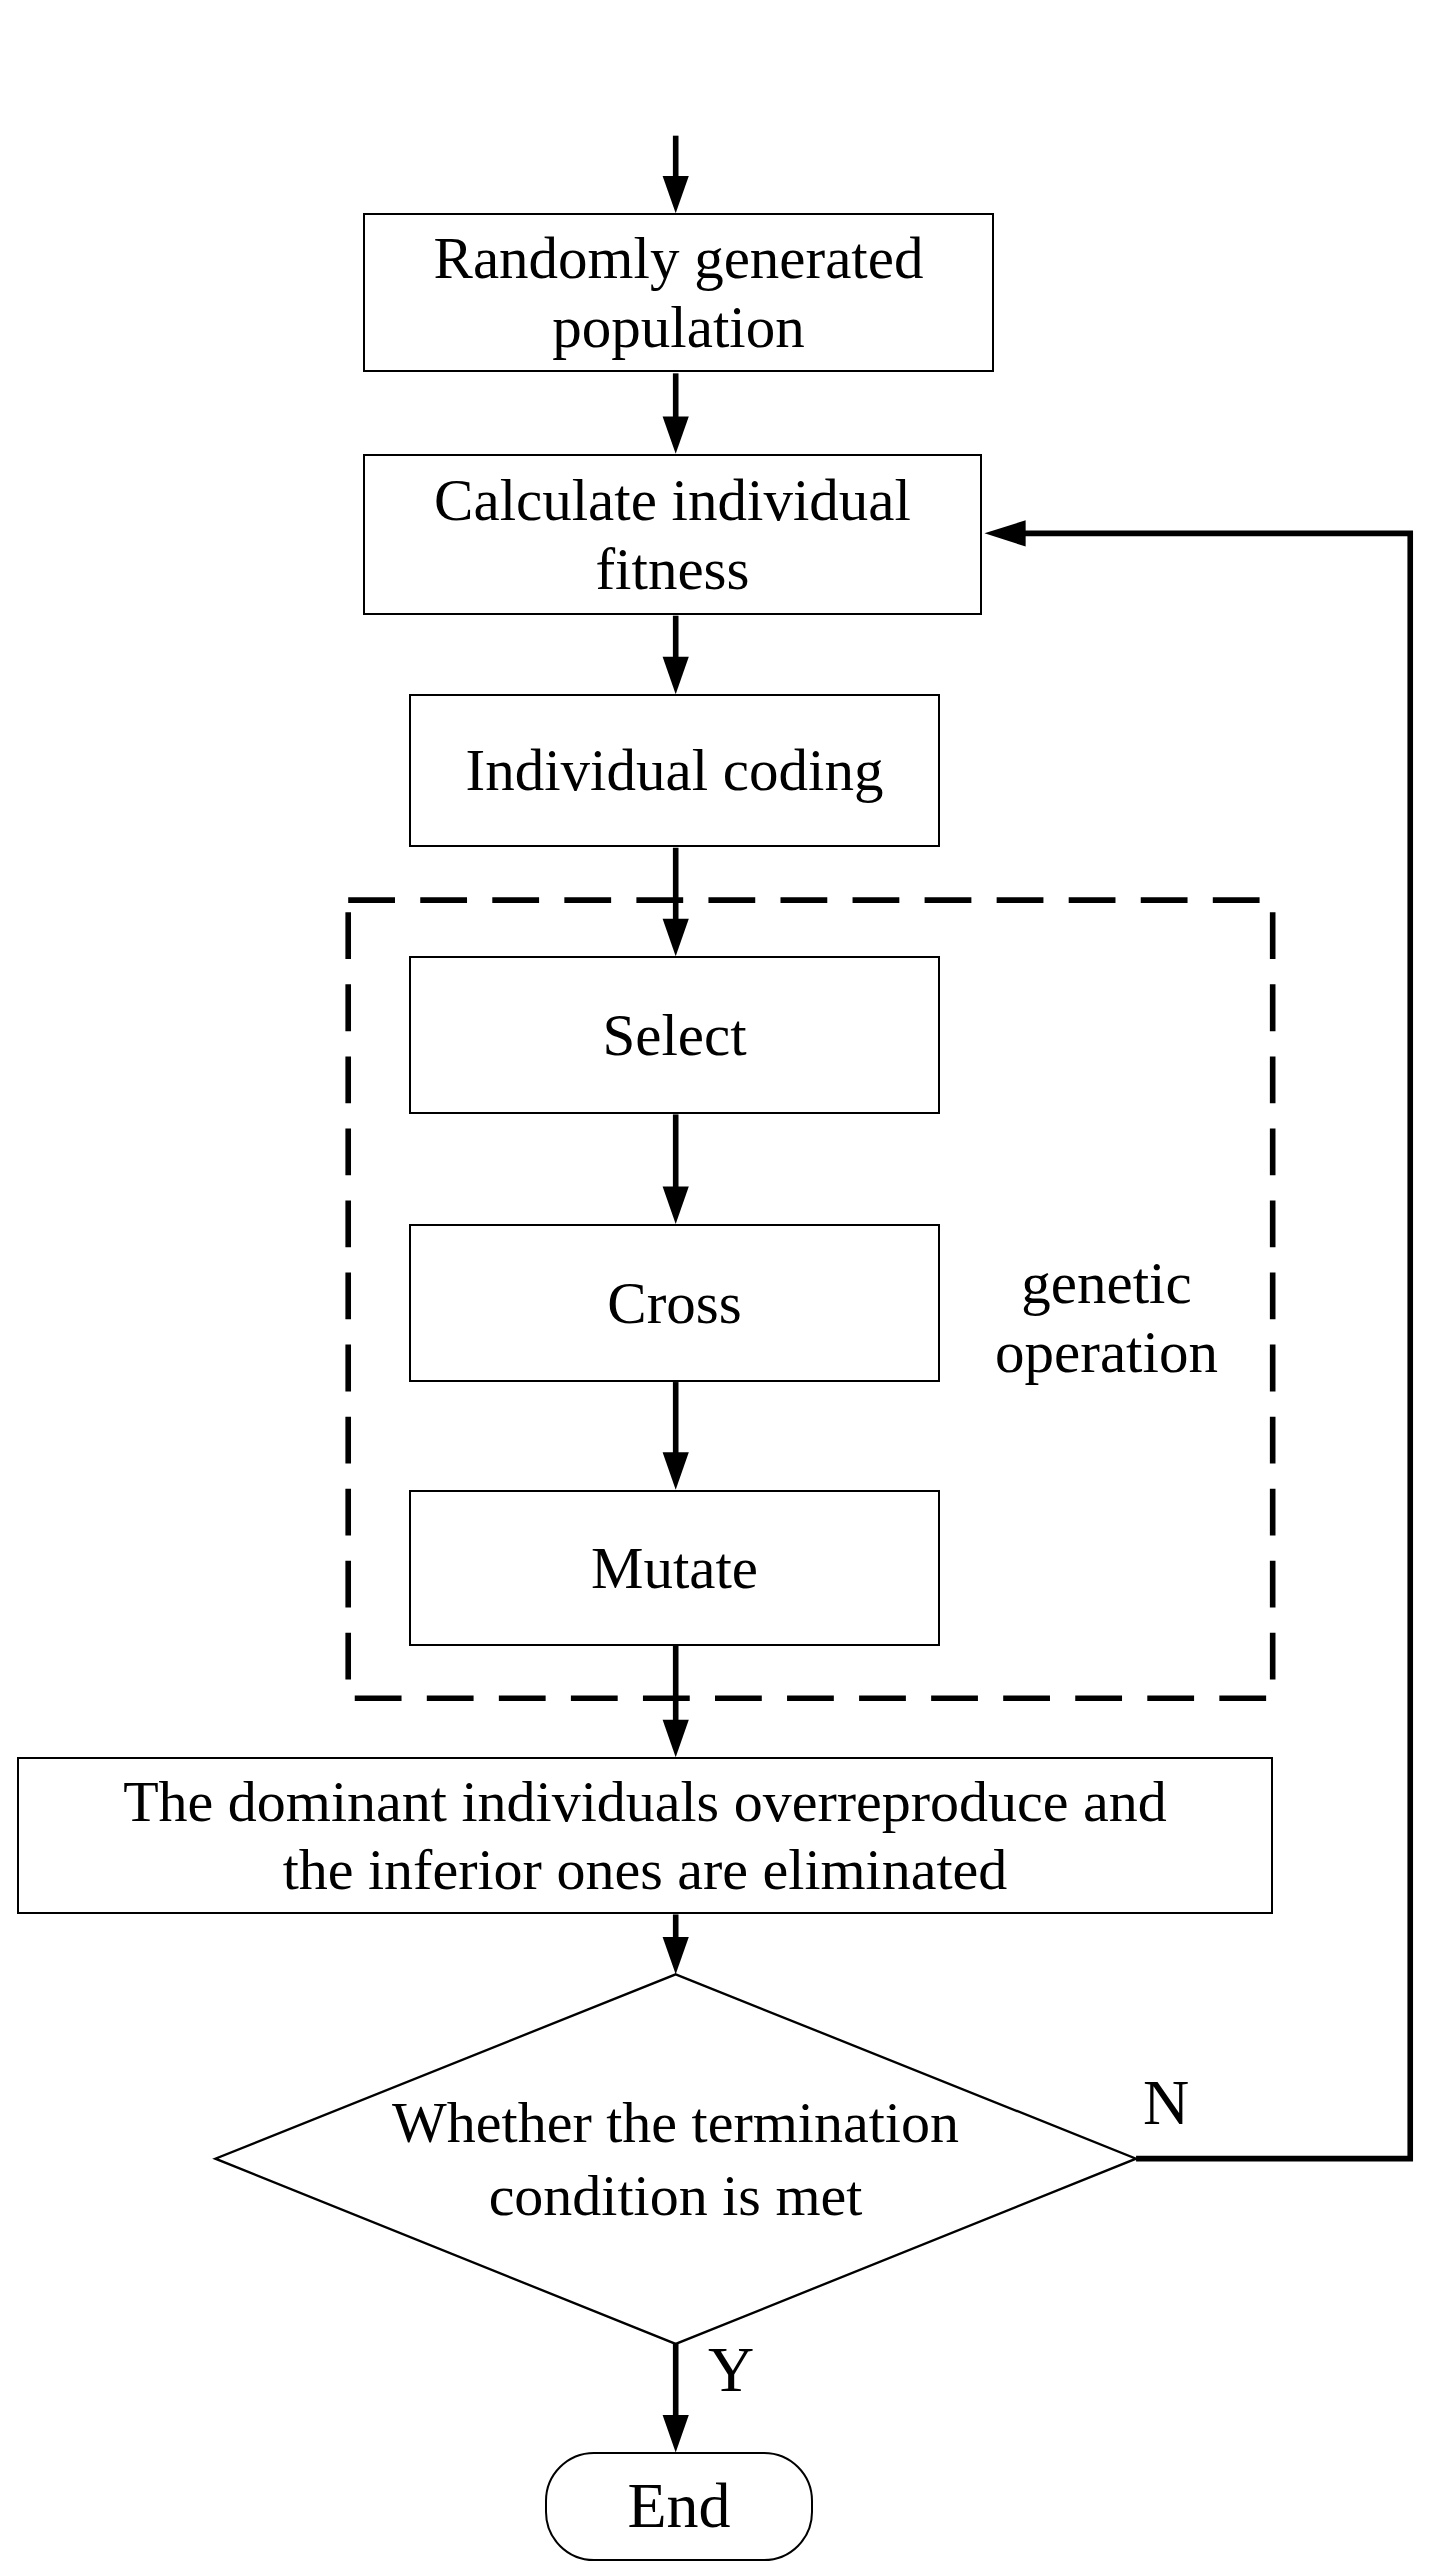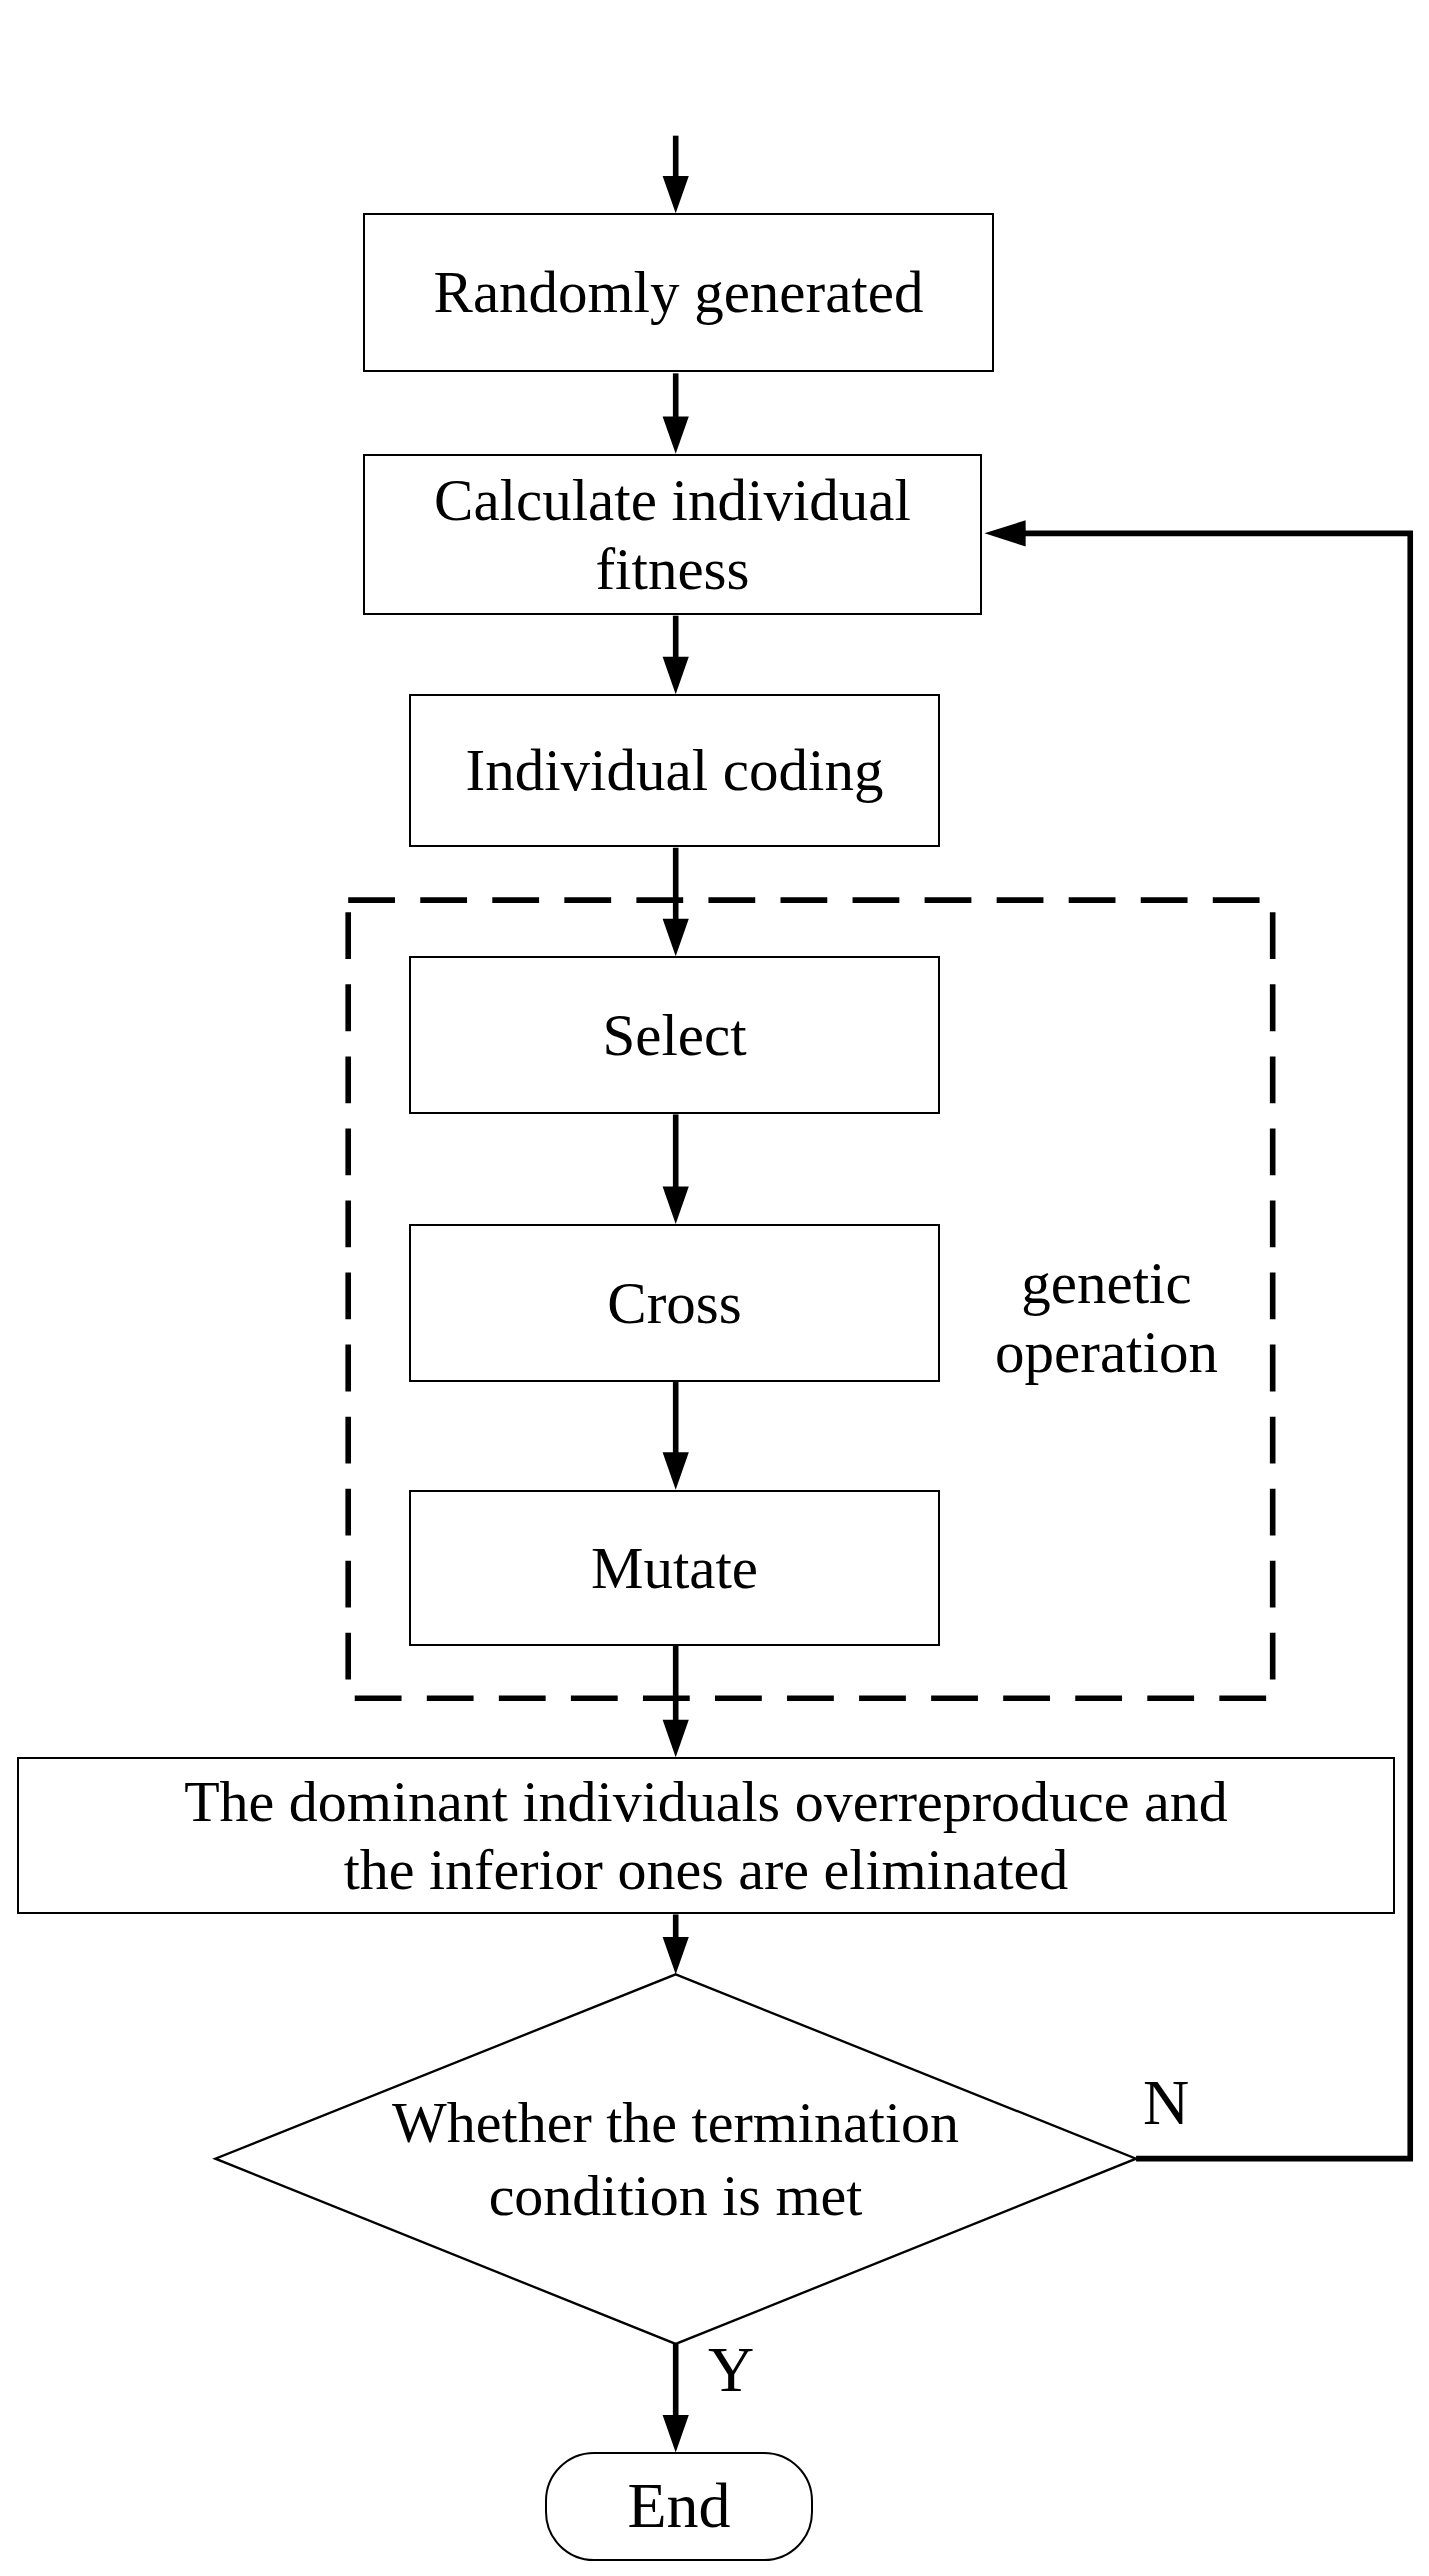--- a/index.html
+++ b/index.html
@@ -85,20 +85,21 @@
 
     <g>
       <line x1="722" y1="2505" x2="722" y2="2584" stroke="#000" stroke-width="6"></line>
       <polygon points="708,2581 736,2581 722,2621" fill="#000"></polygon>
     </g>
   </svg>
 
 
   <div class="node rect fs-node" style="left:363px;top:213px;width:631px;height:159px;">
     <span class="ln">Randomly generated</span>
+    <span class="ln">population</span>
   </div>
 
   <div class="node rect fs-node" style="left:363px;top:454px;width:619px;height:161px;">
     <span class="ln">Calculate individual</span>
     <span class="ln">fitness</span>
   </div>
 
   <div class="node rect fs-node" style="left:409px;top:694px;width:531px;height:153px;">
     <span class="ln">Individual coding</span>
   </div>
@@ -113,21 +114,21 @@
 
   <div class="node rect fs-node" style="left:409px;top:1490px;width:531px;height:156px;">
     <span class="ln">Mutate</span>
   </div>
 
   <div class="label fs-node" style="left:966px;top:1252px;width:281px;height:131px;">
     <span class="ln">genetic</span>
     <span class="ln">operation</span>
   </div>
 
-  <div class="node rect fs-wide" style="left:17px;top:1757px;width:1378px;height:157px;">
+  <div class="node rect fs-wide" style="left:17px;top:1757px;width:1256px;height:157px;">
     <span class="ln">The dominant individuals overreproduce and</span>
     <span class="ln">the inferior ones are eliminated</span>
   </div>
 
   <div class="label fs-diamond" style="left:301px;top:2086px;width:749px;">
     <span class="ln">Whether the termination</span>
     <span class="ln">condition is met</span>
   </div>
 
   <div class="label fs-branch" style="left:1143px;top:2071px;">

